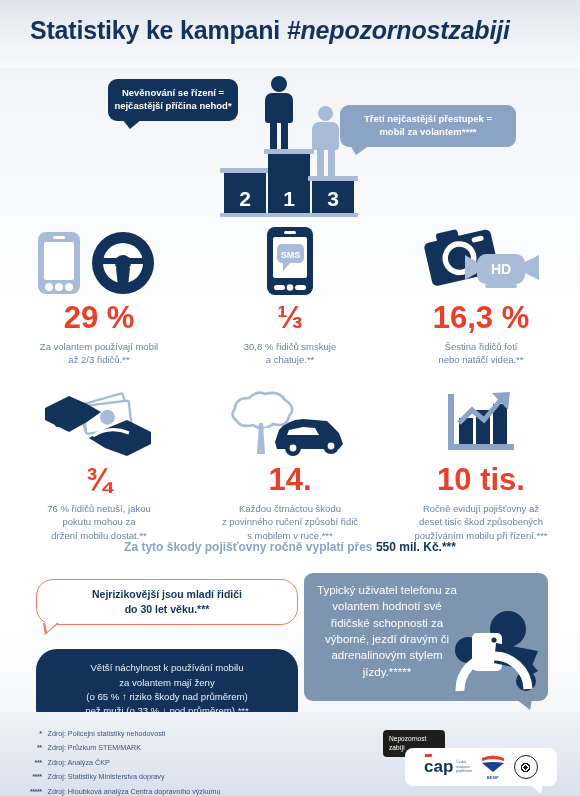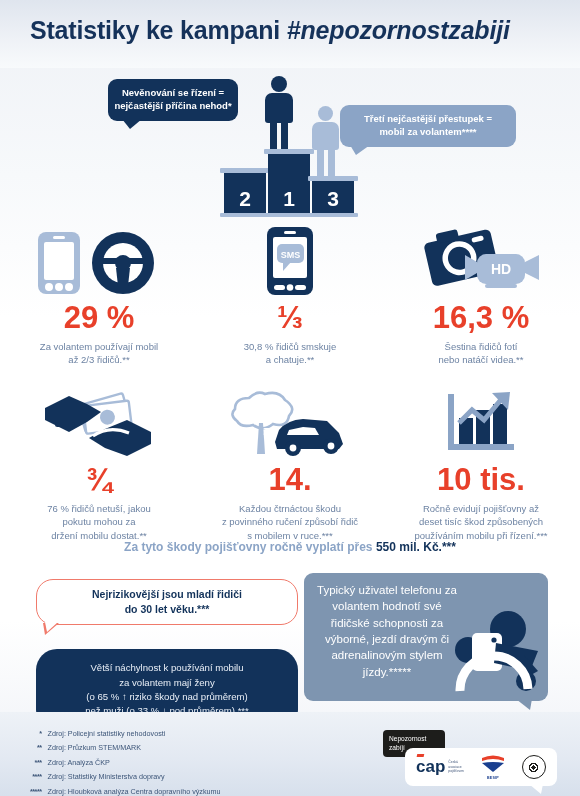--- a/index.html
+++ b/index.html
@@ -148,21 +148,21 @@
   .src-star{text-align:right;padding-right:4px !important;font-weight:bold;letter-spacing:-0.5px;}
 
   .logo-tag{
     position:absolute;left:383px;top:730px;width:62px;height:27px;
     background:#1d1d1b;border-radius:4px;color:#fff;font-size:6.6px;
     line-height:1.35;padding:5px 6px;box-sizing:border-box;
   }
   .logo-pill{
     position:absolute;left:405px;top:748px;width:152px;height:38px;
     background:#fff;border-radius:8px;
-    display:flex;align-items:center;justify-content:center;gap:16px;
+    display:flex;align-items:center;justify-content:center;gap:8px;
   }
   .logo-pill:after{
     content:"";position:absolute;right:14px;bottom:-8px;width:0;height:0;
     border-left:12px solid transparent;border-right:2px solid transparent;
     border-top:10px solid #fff;
   }
   .cap-logo{display:flex;align-items:flex-end;gap:3px;}
   .cap-word{font-size:17px;font-weight:bold;color:#12325a;line-height:0.85;position:relative;}
   .cap-word .hacek{position:absolute;left:1px;top:-6px;width:7px;height:2.5px;background:#e8402a;transform:skewX(-12deg);}
   .cap-sub{font-size:3.4px;color:#44597c;line-height:1.25;padding-bottom:1px;}

